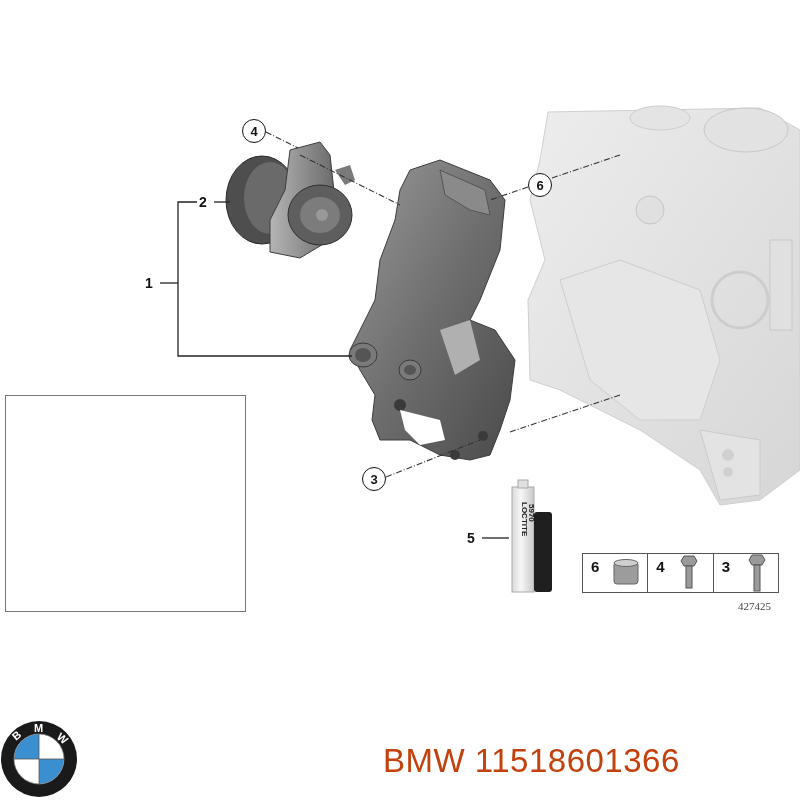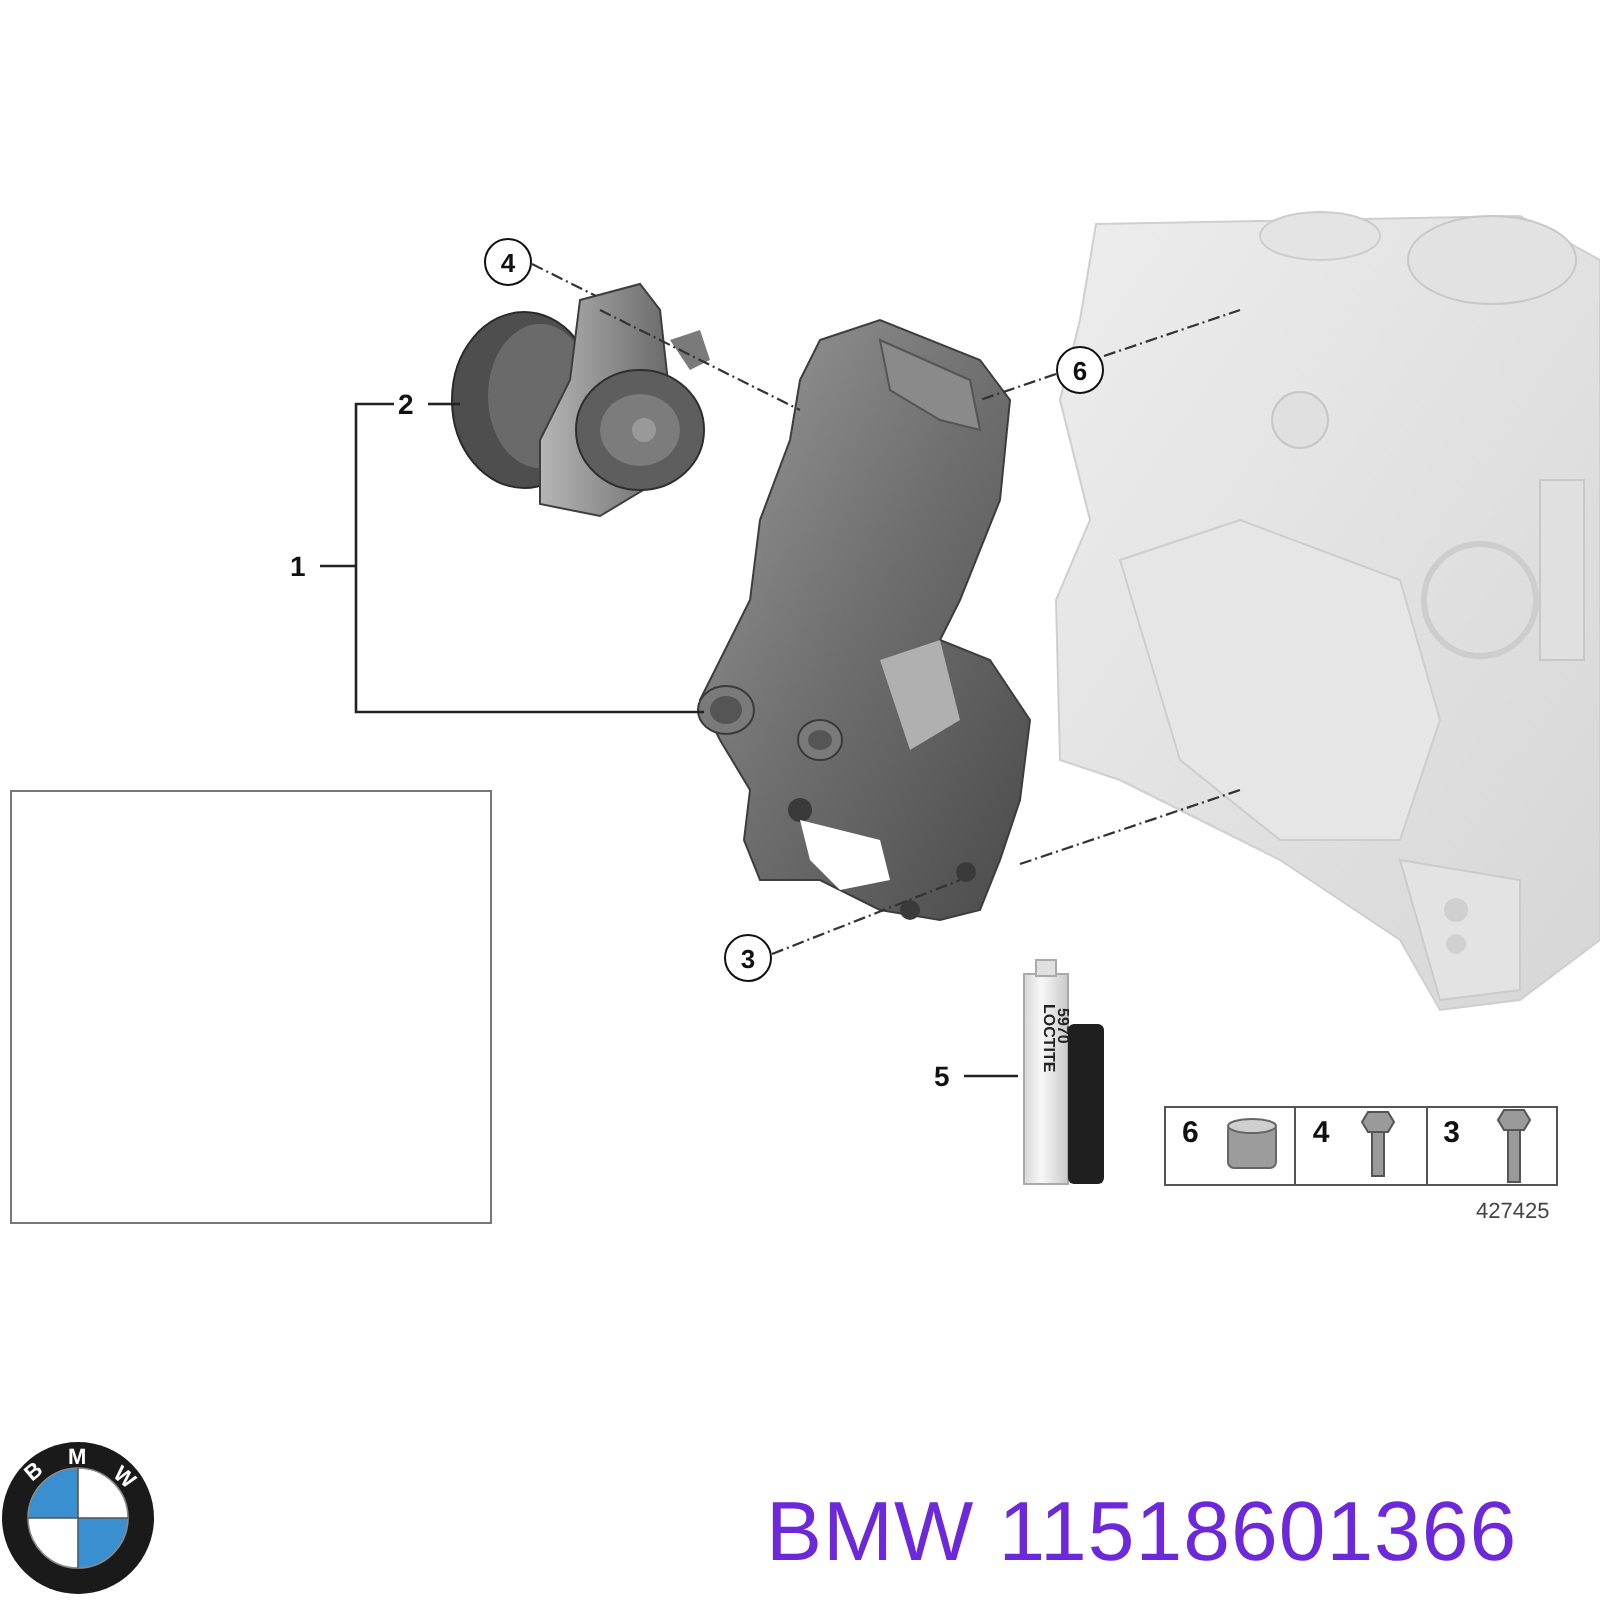--- a/index.html
+++ b/index.html
@@ -4,22 +4,22 @@
 <style>
   html, body { margin: 0; padding: 0; background: #ffffff; }
   body { width: 800px; height: 800px; position: relative; overflow: hidden; font-family: "Liberation Sans", sans-serif; }
   .callout-num { position: absolute; font-family: "Liberation Sans", sans-serif; font-weight: bold; font-size: 14px; color: #111; line-height: 1; }
   .callout-circle { position: absolute; width: 24px; height: 24px; border: 1.6px solid #111; border-radius: 50%; background: #fff; box-sizing: border-box; display: flex; align-items: center; justify-content: center; font-weight: bold; font-size: 13px; color: #111; }
   .inset-box { position: absolute; left: 5px; top: 395px; width: 241px; height: 217px; border: 1px solid #777; box-sizing: border-box; background: #fff; }
   .parts-table { position: absolute; left: 582px; top: 553px; width: 197px; height: 40px; border: 1px solid #555; box-sizing: border-box; display: flex; }
   .parts-cell { flex: 1; position: relative; border-right: 1px solid #555; }
   .parts-cell:last-child { border-right: none; }
   .parts-cell .num { position: absolute; left: 8px; top: 4px; font-weight: bold; font-size: 15px; color: #111; }
-  .diagram-id { position: absolute; left: 738px; top: 600px; font-size: 11px; color: #444; }
-  .caption { position: absolute; left: 383px; top: 742px; font-size: 42px; color: #6d28d9; letter-spacing: 0.5px; }
+  .diagram-id { position: absolute; left: 738px; top: 600px; font-size: 11px; color: #444; font-family: Liberation Serif, serif; }
+  .caption { position: absolute; left: 383px; top: 742px; font-size: 33px; color: #c2410c; letter-spacing: 0.5px; }
   svg { position: absolute; left: 0; top: 0; }
 </style>
 </head>
 <body>
 
 <svg width="800" height="800" viewBox="0 0 800 800">
   <defs>
     <linearGradient id="metal" x1="0" y1="0" x2="1" y2="1">
       <stop offset="0" stop-color="#9a9a9a"></stop>
       <stop offset="0.5" stop-color="#6e6e6e"></stop>

